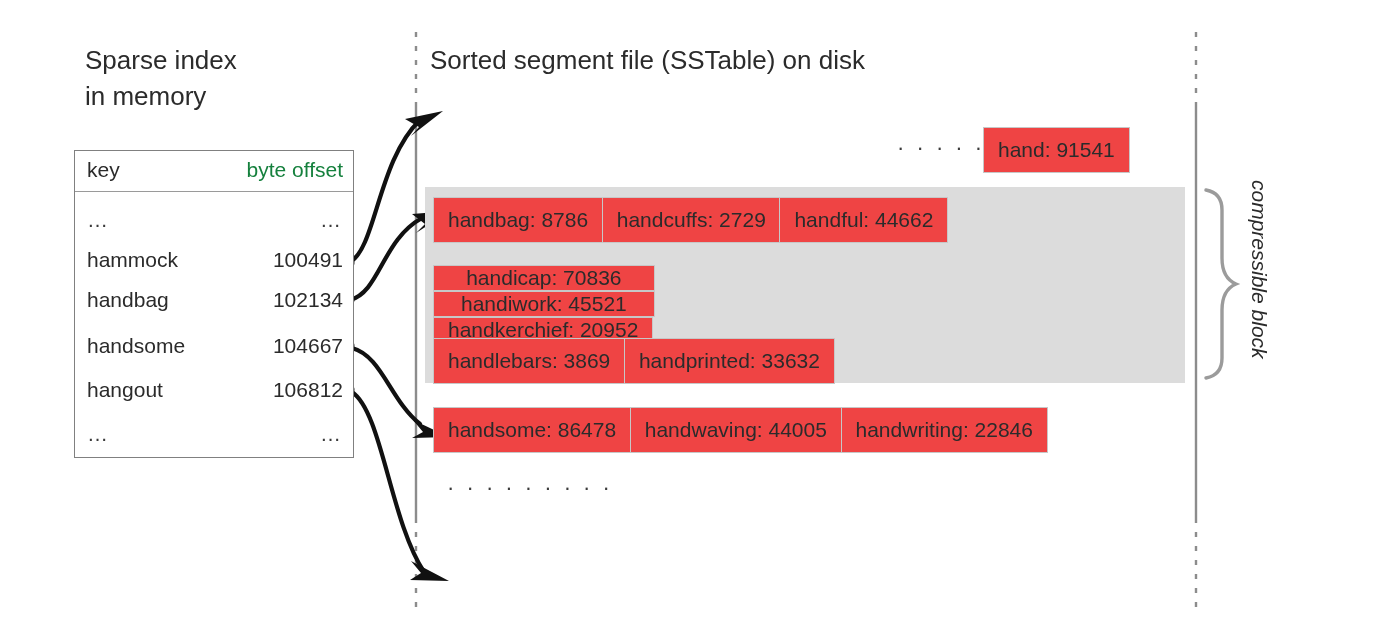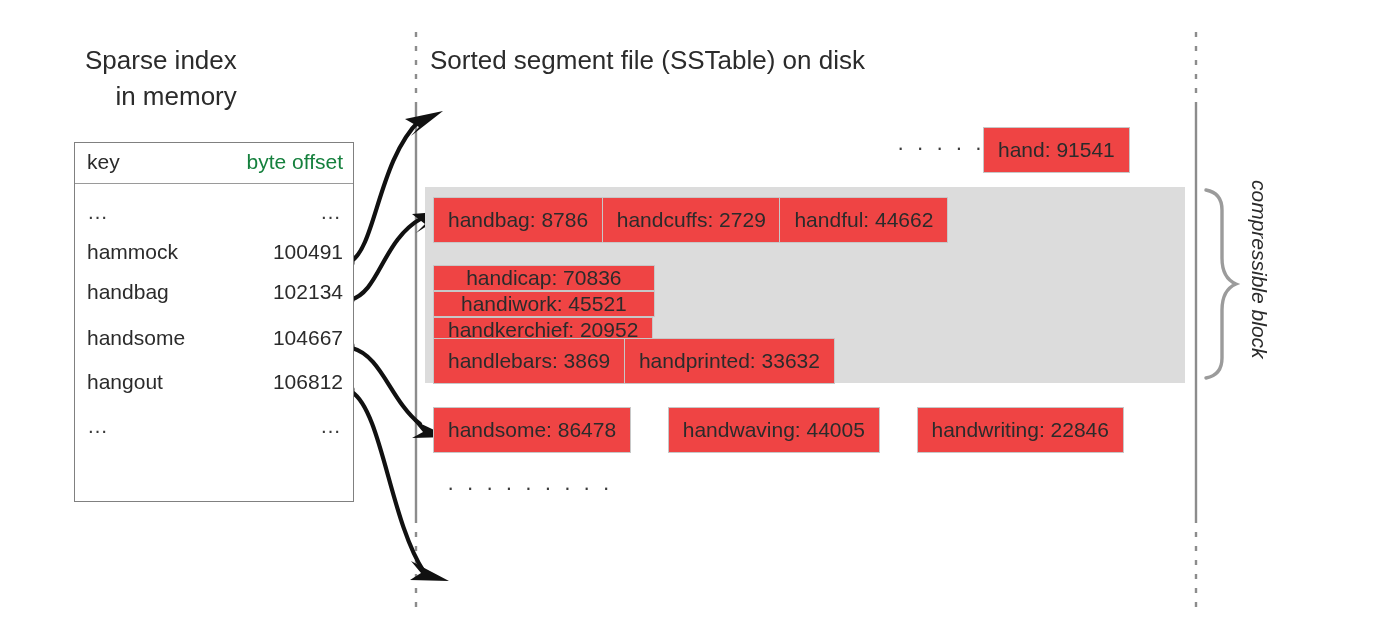--- a/index.html
+++ b/index.html
@@ -24,29 +24,28 @@
 
   
   #sparse-title {
     position: absolute;
     left: 85px;
     top: 42px;
     font-size: 26px;
     line-height: 36px;
     color: #2b2b2b;
     white-space: pre;
-    text-align: right;
   }
 
   #index-table {
     position: absolute;
     left: 74px;
-    top: 142px;
+    top: 150px;
     width: 280px;
-    height: 360px;
+    height: 308px;
     border: 1.6px solid #808080;
     background: #ffffff;
     box-sizing: border-box;
   }
   #index-table .thead {
     height: 40px;
     border-bottom: 1.3px solid #9a9a9a;
     position: relative;
   }
   #index-table .thead .k {
@@ -272,21 +271,21 @@
   <div class="cell">handicap: 70836</div>
   <div class="cell">handiwork: 45521</div>
   <div class="cell">handkerchief: 20952</div>
 </div>
 
 <div class="seg-row" style="left:433px; top:338px;">
   <div class="cell">handlebars: 3869</div>
   <div class="cell">handprinted: 33632</div>
 </div>
 
-<div class="seg-row" style="left:433px; top:407px;gap:38px;">
+<div class="seg-row" style="left:433px; top:407px;">
   <div class="cell">handsome: 86478</div>
   <div class="cell">handwaving: 44005</div>
   <div class="cell">handwriting: 22846</div>
 </div>
 
 <div id="ell-bottom">· · · · · · · · ·</div>
 
 <div id="compressible-label">compressible block</div>
 
 </body></html>

